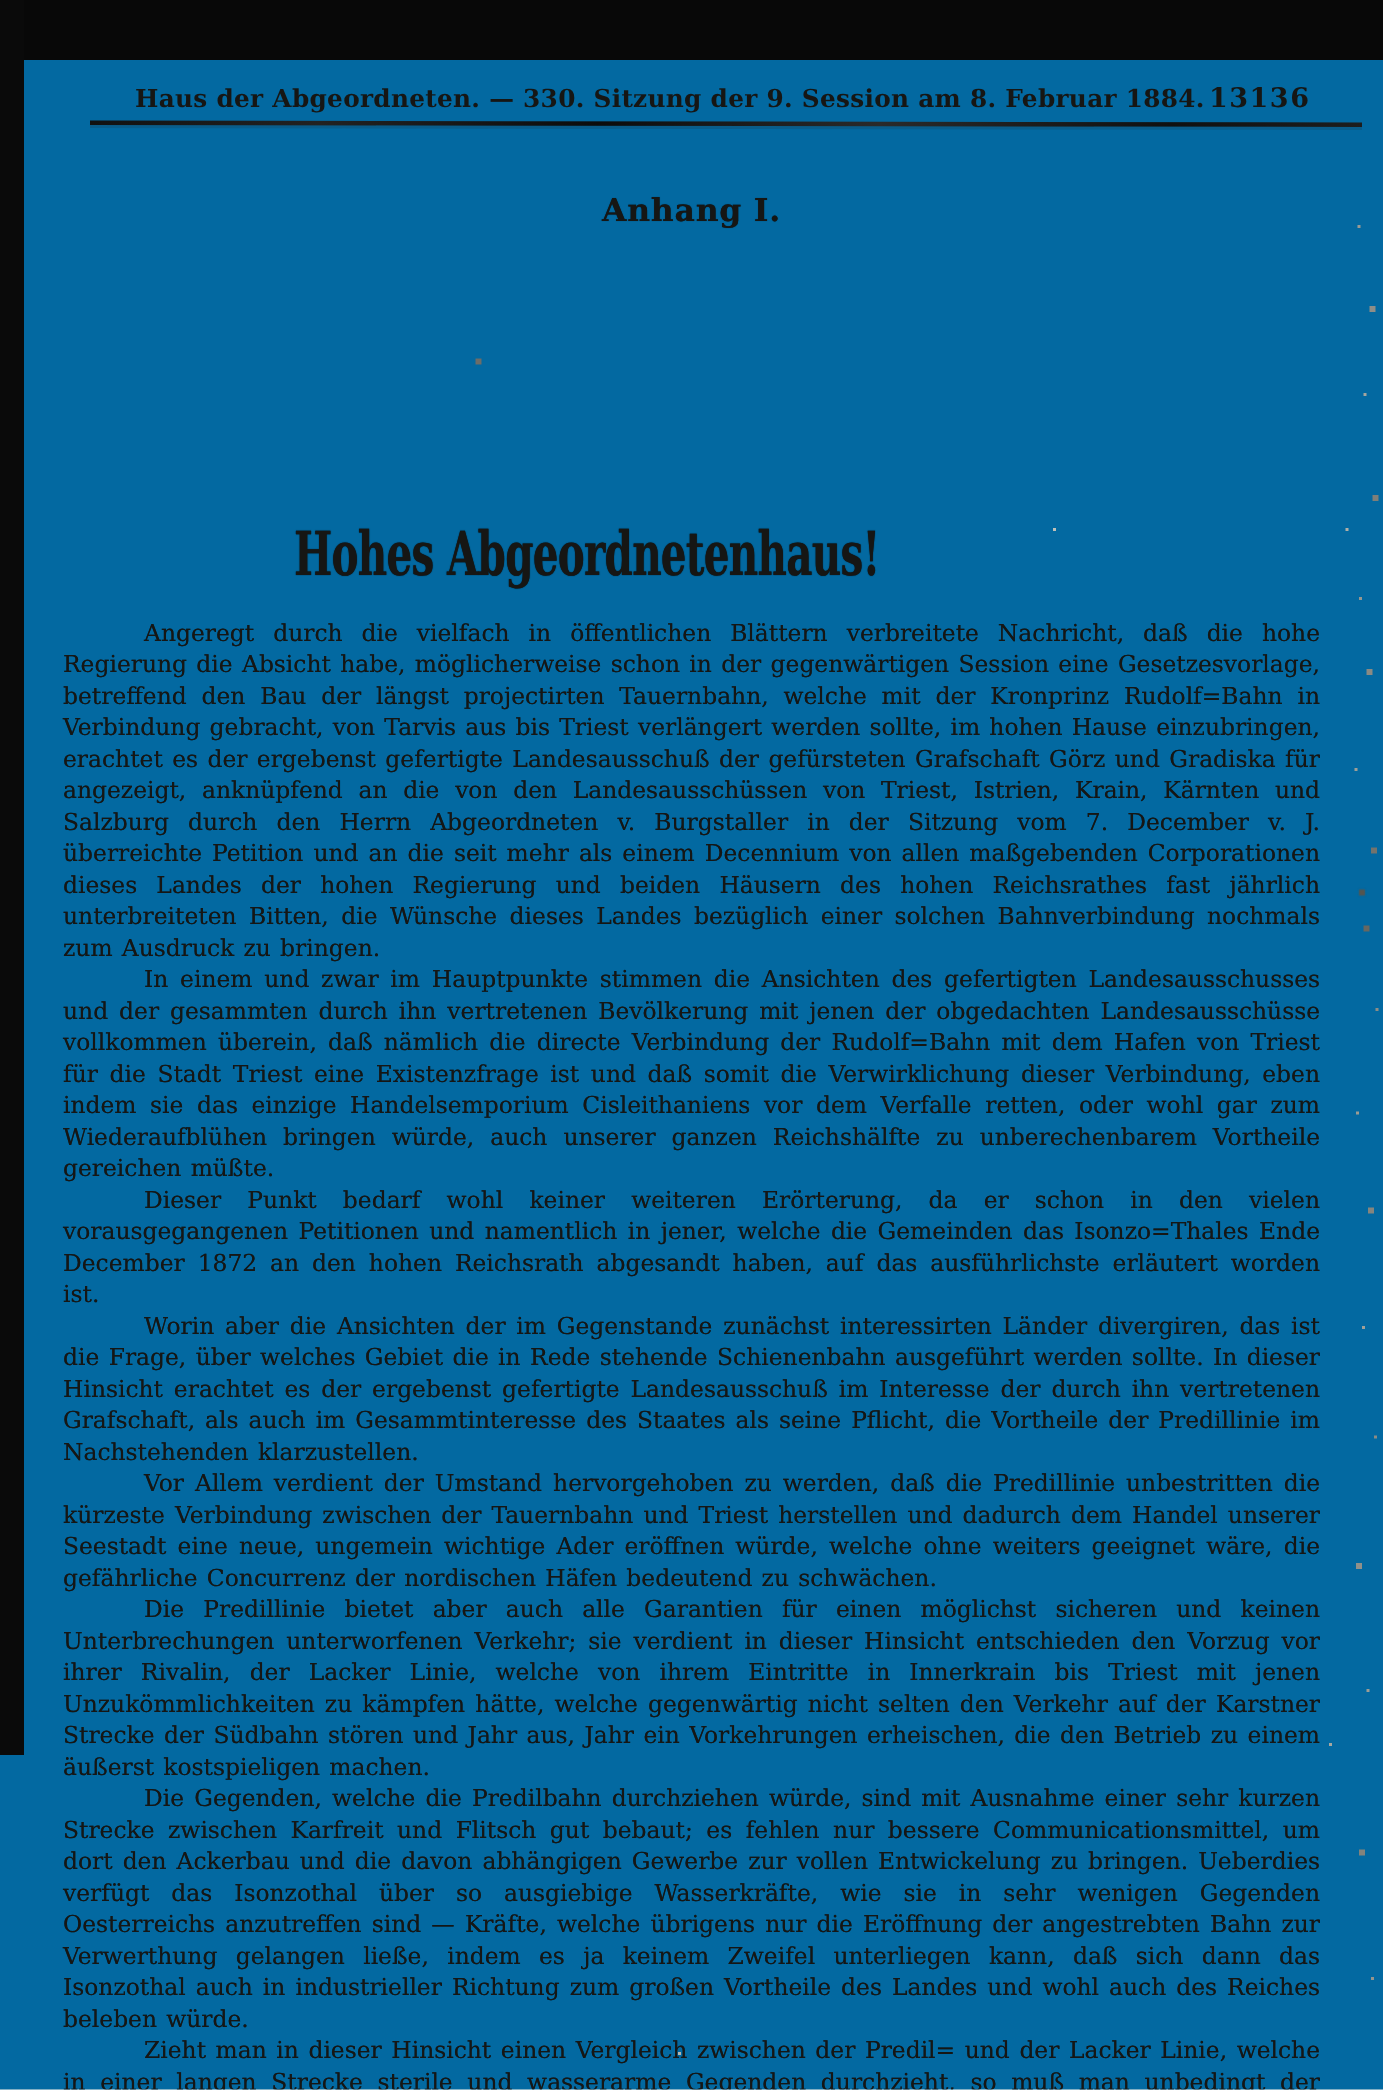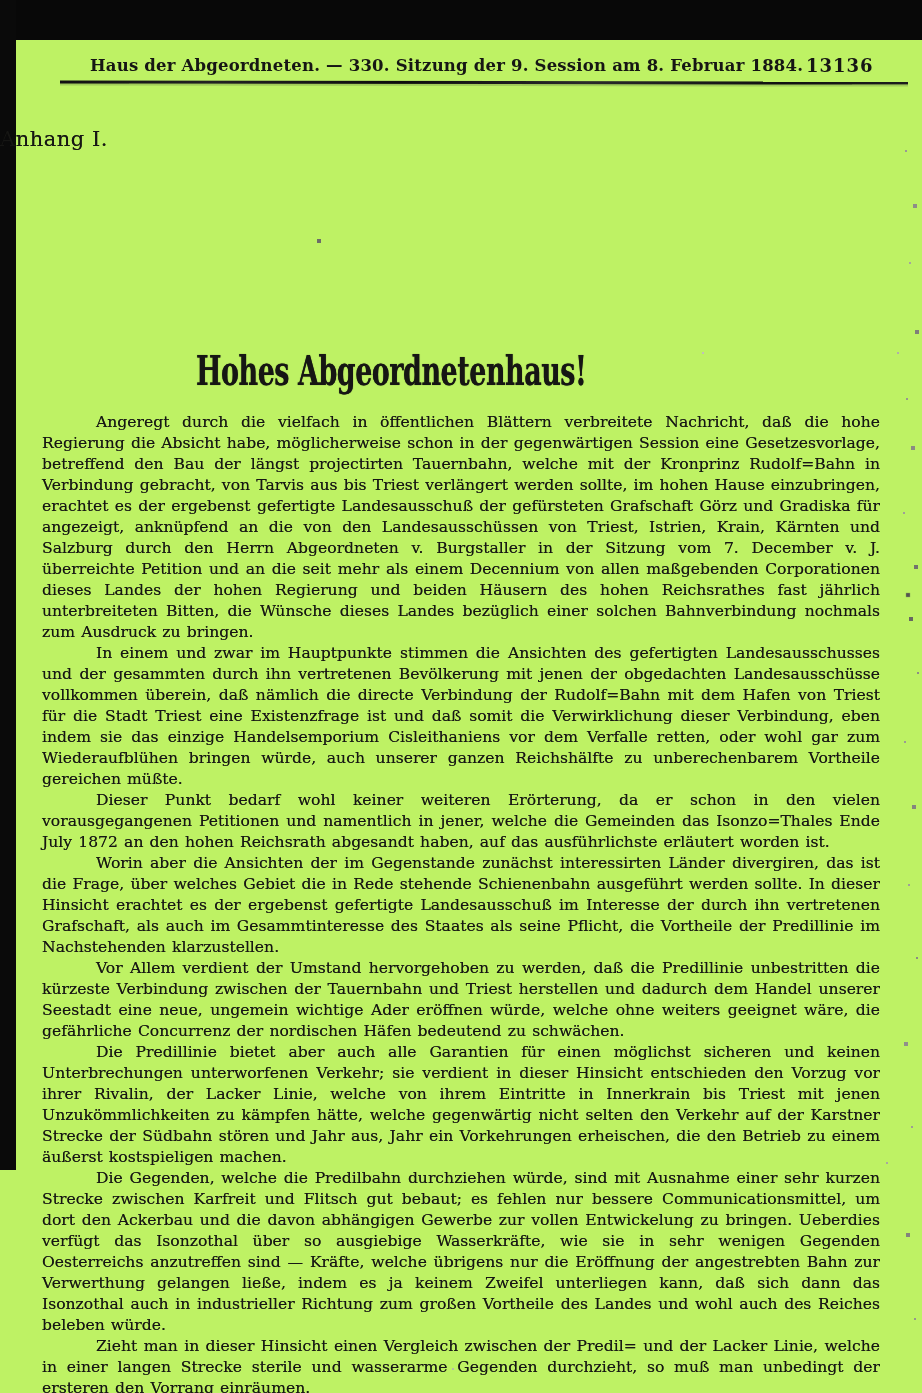--- a/index.html
+++ b/index.html
@@ -1,20 +1,20 @@
 <!DOCTYPE html>
 <html><head>
 <meta charset="utf-8">
 <style>
   html,body{margin:0;padding:0;background:#e8e8e4;}
   .page{
     position:relative;
     width:922px;height:1393px;
     margin:0 auto;
-    background:#bef264;
+    background:#0369a1;
     overflow:hidden;
     font-family:"DejaVu Serif","Liberation Serif",serif;
     color:#161614;
   }
   
   .torn-top{
     position:absolute;top:0;left:0;width:922px;height:40px;background:#080808;
     clip-path:polygon(0 0,922 0,922 26,910 34,900 20,888 28,875 16,860 30,845 20,830 26,815 14,800 24,785 30,770 18,755 26,740 20,725 32,710 22,695 28,680 14,665 24,650 30,635 20,620 26,605 34,590 22,575 28,560 16,545 26,530 20,515 30,500 24,485 34,470 22,455 28,440 18,425 30,410 36,395 24,380 30,365 18,350 28,335 34,320 22,305 28,290 16,275 26,260 20,245 28,230 14,215 24,200 30,185 20,170 26,155 16,140 28,125 22,110 30,95 20,80 26,65 32,50 24,35 30,20 26,10 34,0 28);
   }
   
@@ -32,21 +32,21 @@
     font-size:18px;font-weight:bold;text-align:left;letter-spacing:1px;
   }
   .header-rule{
     position:absolute;top:81px;left:60px;width:848px;height:3px;
     background:linear-gradient(90deg,#111 0%,#222 18%,#0c0c0c 40%,#2a2a2a 62%,#101010 85%,#1d1d1d 100%);
     box-shadow:0 2px 0 rgba(40,40,40,.18);
     transform:rotate(.08deg);
   }
   .annex-heading{
     position:absolute;top:127px;left:0;width:922px;
-    font-size:21px;font-weight:normal;letter-spacing:.5px;
+    text-align:center;font-size:21px;font-weight:bold;letter-spacing:.5px;
     text-shadow:0 0 .5px rgba(0,0,0,.7);
   }
   .salutation{
     position:absolute;top:347px;left:196px;
     font-size:27px;font-weight:bold;letter-spacing:-.5px;
     transform:scaleY(1.5);transform-origin:top left;
     text-shadow:0 0 .6px rgba(0,0,0,.85);
     white-space:nowrap;
   }
   .doc-body{
@@ -86,21 +86,21 @@
 
   <div class="header-rule"></div>
 
   <div class="annex-heading">Anhang I.</div>
 
   <div class="salutation">Hohes Abgeordnetenhaus!</div>
 
   <div class="doc-body">
     <p>Angeregt durch die vielfach in öffentlichen Blättern verbreitete Nachricht, daß die hohe Regierung die Absicht habe, möglicherweise schon in der gegenwärtigen Session eine Gesetzesvorlage, betreffend den Bau der längst projectirten Tauernbahn, welche mit der Kronprinz Rudolf=Bahn in Verbindung gebracht, von Tarvis aus bis Triest verlängert werden sollte, im hohen Hause einzubringen, erachtet es der ergebenst gefertigte Landesausschuß der gefürsteten Grafschaft Görz und Gradiska für angezeigt, anknüpfend an die von den Landesausschüssen von Triest, Istrien, Krain, Kärnten und Salzburg durch den Herrn Abgeordneten v. Burgstaller in der Sitzung vom 7. December v. J. überreichte Petition und an die seit mehr als einem Decennium von allen maßgebenden Corporationen dieses Landes der hohen Regierung und beiden Häusern des hohen Reichsrathes fast jährlich unterbreiteten Bitten, die Wünsche dieses Landes bezüglich einer solchen Bahnverbindung nochmals zum Ausdruck zu bringen.</p>
     <p>In einem und zwar im Hauptpunkte stimmen die Ansichten des gefertigten Landesausschusses und der gesammten durch ihn vertretenen Bevölkerung mit jenen der obgedachten Landesausschüsse vollkommen überein, daß nämlich die directe Verbindung der Rudolf=Bahn mit dem Hafen von Triest für die Stadt Triest eine Existenzfrage ist und daß somit die Verwirklichung dieser Verbindung, eben indem sie das einzige Handelsemporium Cisleithaniens vor dem Verfalle retten, oder wohl gar zum Wiederaufblühen bringen würde, auch unserer ganzen Reichshälfte zu unberechenbarem Vortheile gereichen müßte.</p>
-    <p>Dieser Punkt bedarf wohl keiner weiteren Erörterung, da er schon in den vielen vorausgegangenen Petitionen und namentlich in jener, welche die Gemeinden das Isonzo=Thales Ende July 1872 an den hohen Reichsrath abgesandt haben, auf das ausführlichste erläutert worden ist.</p>
+    <p>Dieser Punkt bedarf wohl keiner weiteren Erörterung, da er schon in den vielen vorausgegangenen Petitionen und namentlich in jener, welche die Gemeinden das Isonzo=Thales Ende December 1872 an den hohen Reichsrath abgesandt haben, auf das ausführlichste erläutert worden ist.</p>
     <p>Worin aber die Ansichten der im Gegenstande zunächst interessirten Länder divergiren, das ist die Frage, über welches Gebiet die in Rede stehende Schienenbahn ausgeführt werden sollte. In dieser Hinsicht erachtet es der ergebenst gefertigte Landesausschuß im Interesse der durch ihn vertretenen Grafschaft, als auch im Gesammtinteresse des Staates als seine Pflicht, die Vortheile der Predillinie im Nachstehenden klarzustellen.</p>
     <p>Vor Allem verdient der Umstand hervorgehoben zu werden, daß die Predillinie unbestritten die kürzeste Verbindung zwischen der Tauernbahn und Triest herstellen und dadurch dem Handel unserer Seestadt eine neue, ungemein wichtige Ader eröffnen würde, welche ohne weiters geeignet wäre, die gefährliche Concurrenz der nordischen Häfen bedeutend zu schwächen.</p>
     <p>Die Predillinie bietet aber auch alle Garantien für einen möglichst sicheren und keinen Unterbrechungen unterworfenen Verkehr; sie verdient in dieser Hinsicht entschieden den Vorzug vor ihrer Rivalin, der Lacker Linie, welche von ihrem Eintritte in Innerkrain bis Triest mit jenen Unzukömmlichkeiten zu kämpfen hätte, welche gegenwärtig nicht selten den Verkehr auf der Karstner Strecke der Südbahn stören und Jahr aus, Jahr ein Vorkehrungen erheischen, die den Betrieb zu einem äußerst kostspieligen machen.</p>
     <p>Die Gegenden, welche die Predilbahn durchziehen würde, sind mit Ausnahme einer sehr kurzen Strecke zwischen Karfreit und Flitsch gut bebaut; es fehlen nur bessere Communicationsmittel, um dort den Ackerbau und die davon abhängigen Gewerbe zur vollen Entwickelung zu bringen. Ueberdies verfügt das Isonzothal über so ausgiebige Wasserkräfte, wie sie in sehr wenigen Gegenden Oesterreichs anzutreffen sind — Kräfte, welche übrigens nur die Eröffnung der angestrebten Bahn zur Verwerthung gelangen ließe, indem es ja keinem Zweifel unterliegen kann, daß sich dann das Isonzothal auch in industrieller Richtung zum großen Vortheile des Landes und wohl auch des Reiches beleben würde.</p>
     <p>Zieht man in dieser Hinsicht einen Vergleich zwischen der Predil= und der Lacker Linie, welche in einer langen Strecke sterile und wasserarme Gegenden durchzieht, so muß man unbedingt der ersteren den Vorrang einräumen.</p>
   </div>
 
 </div>
 
 </body></html>

